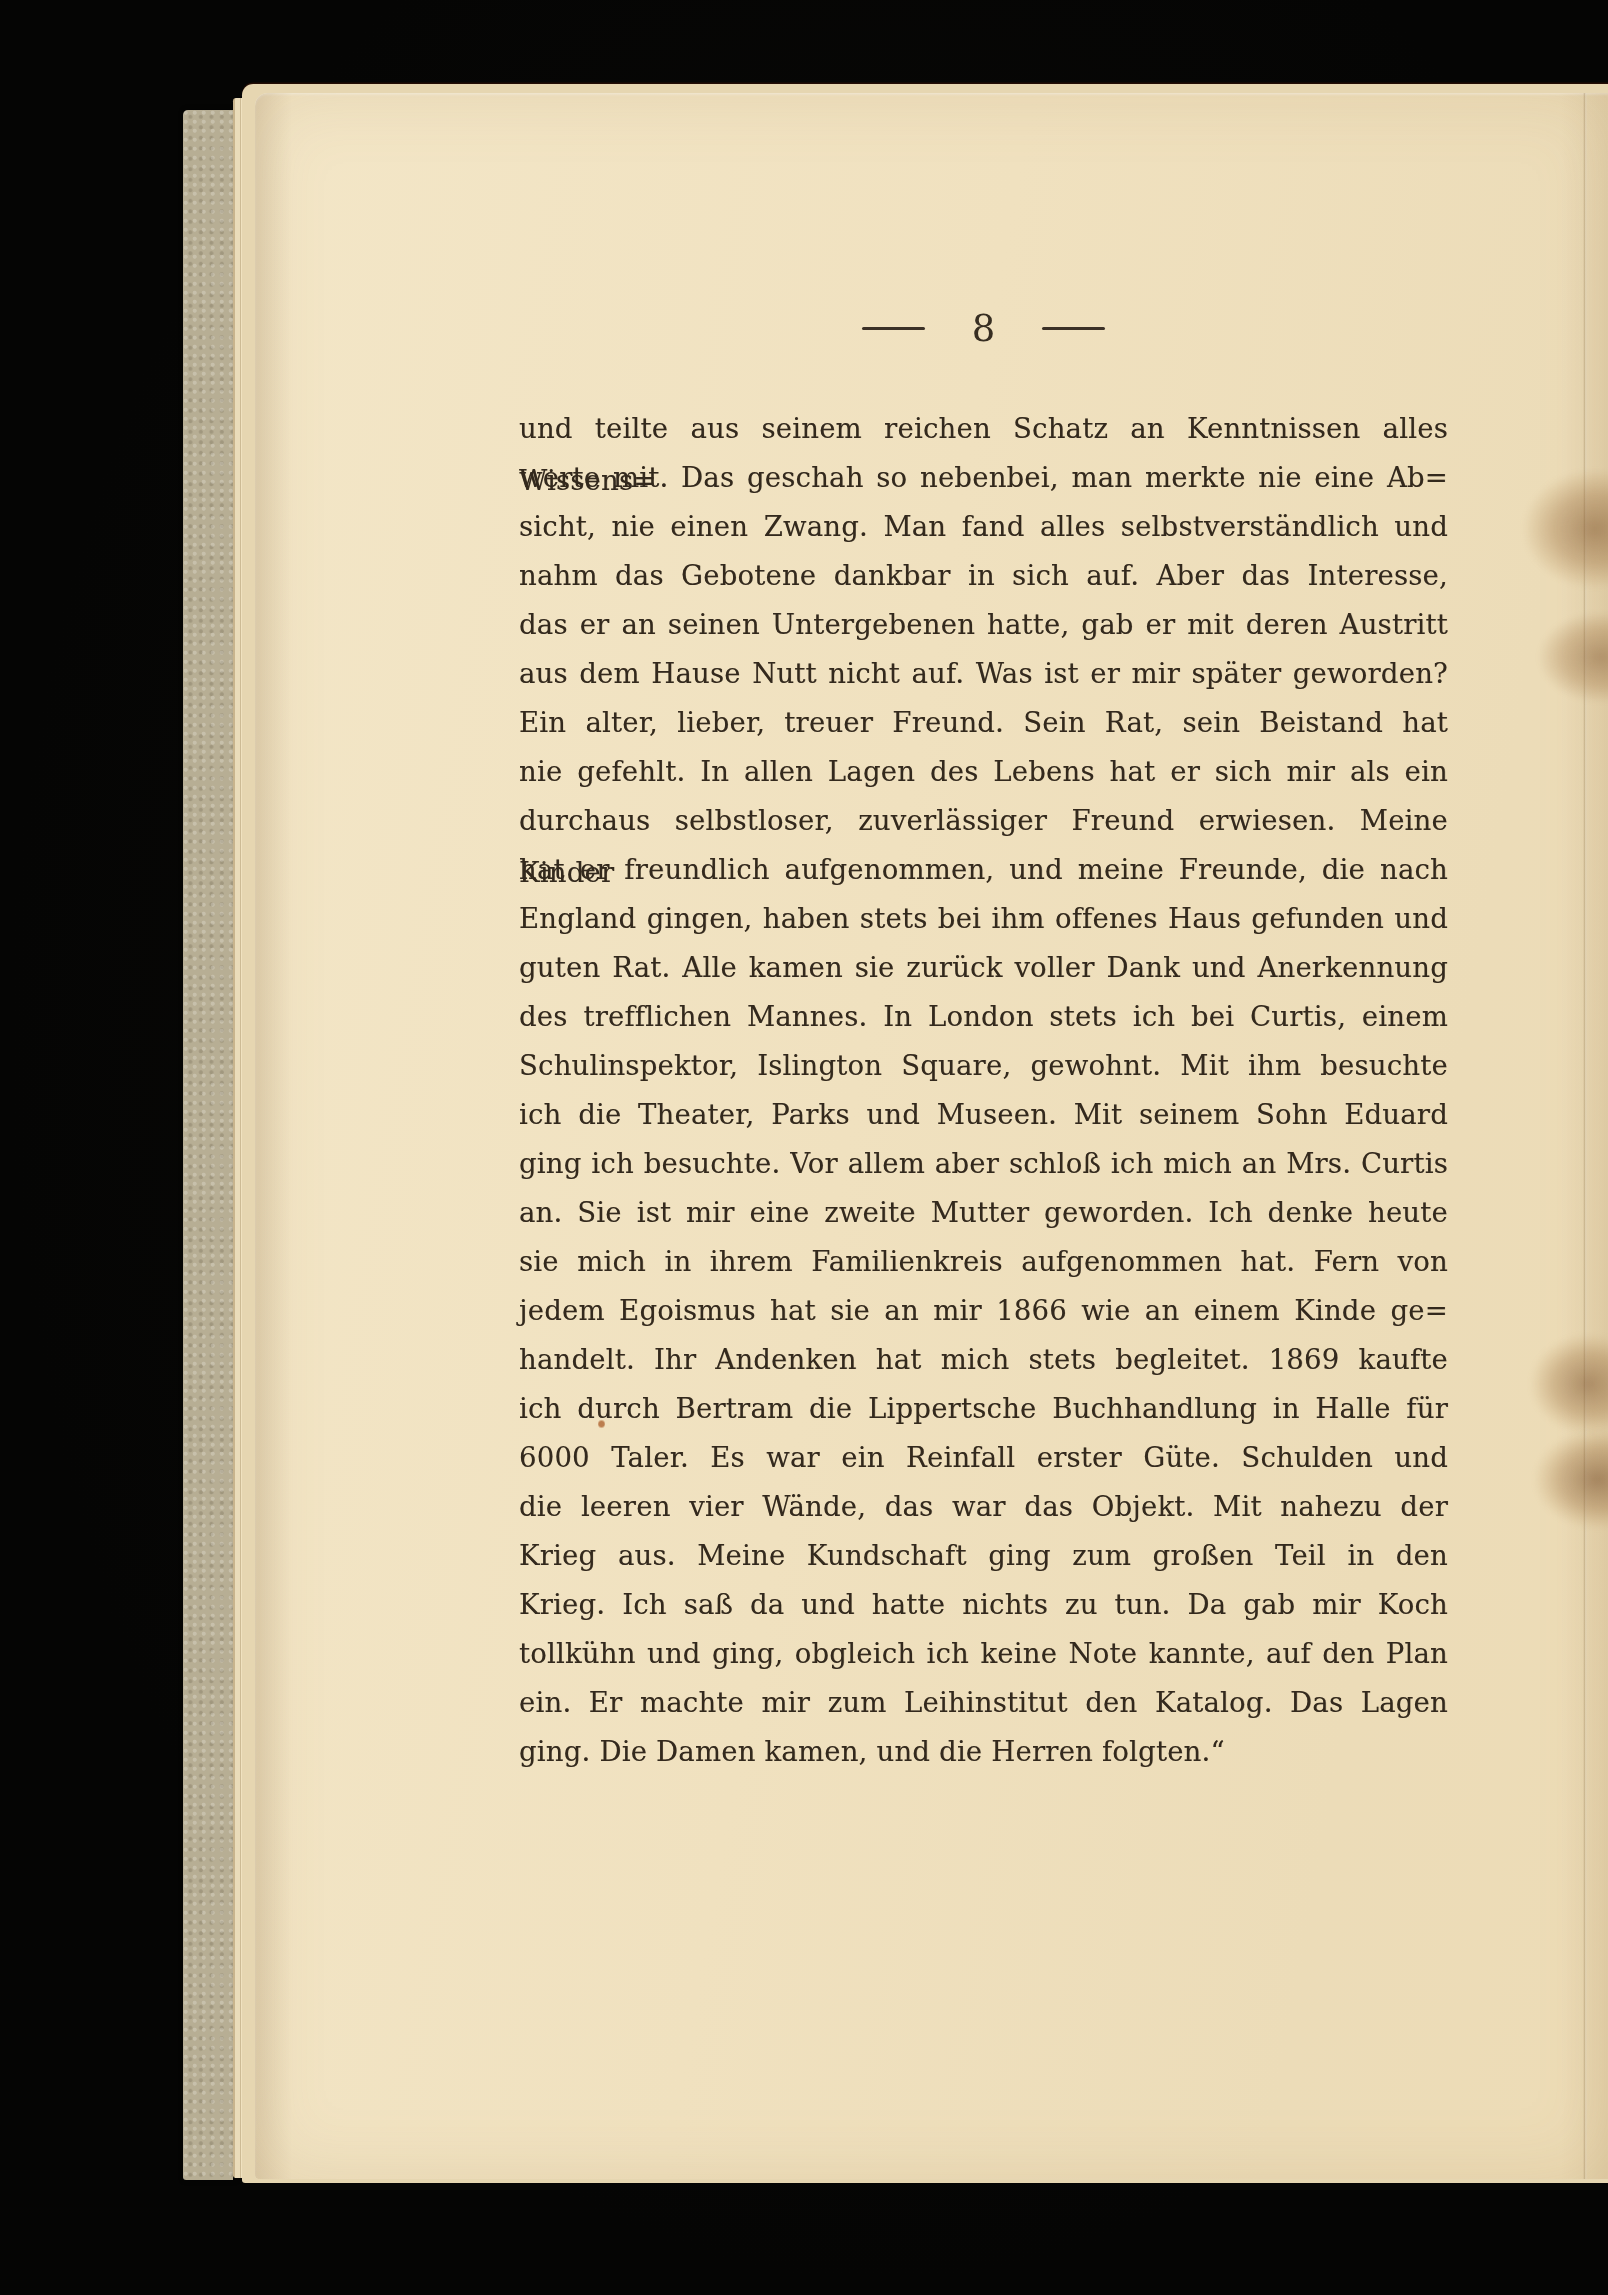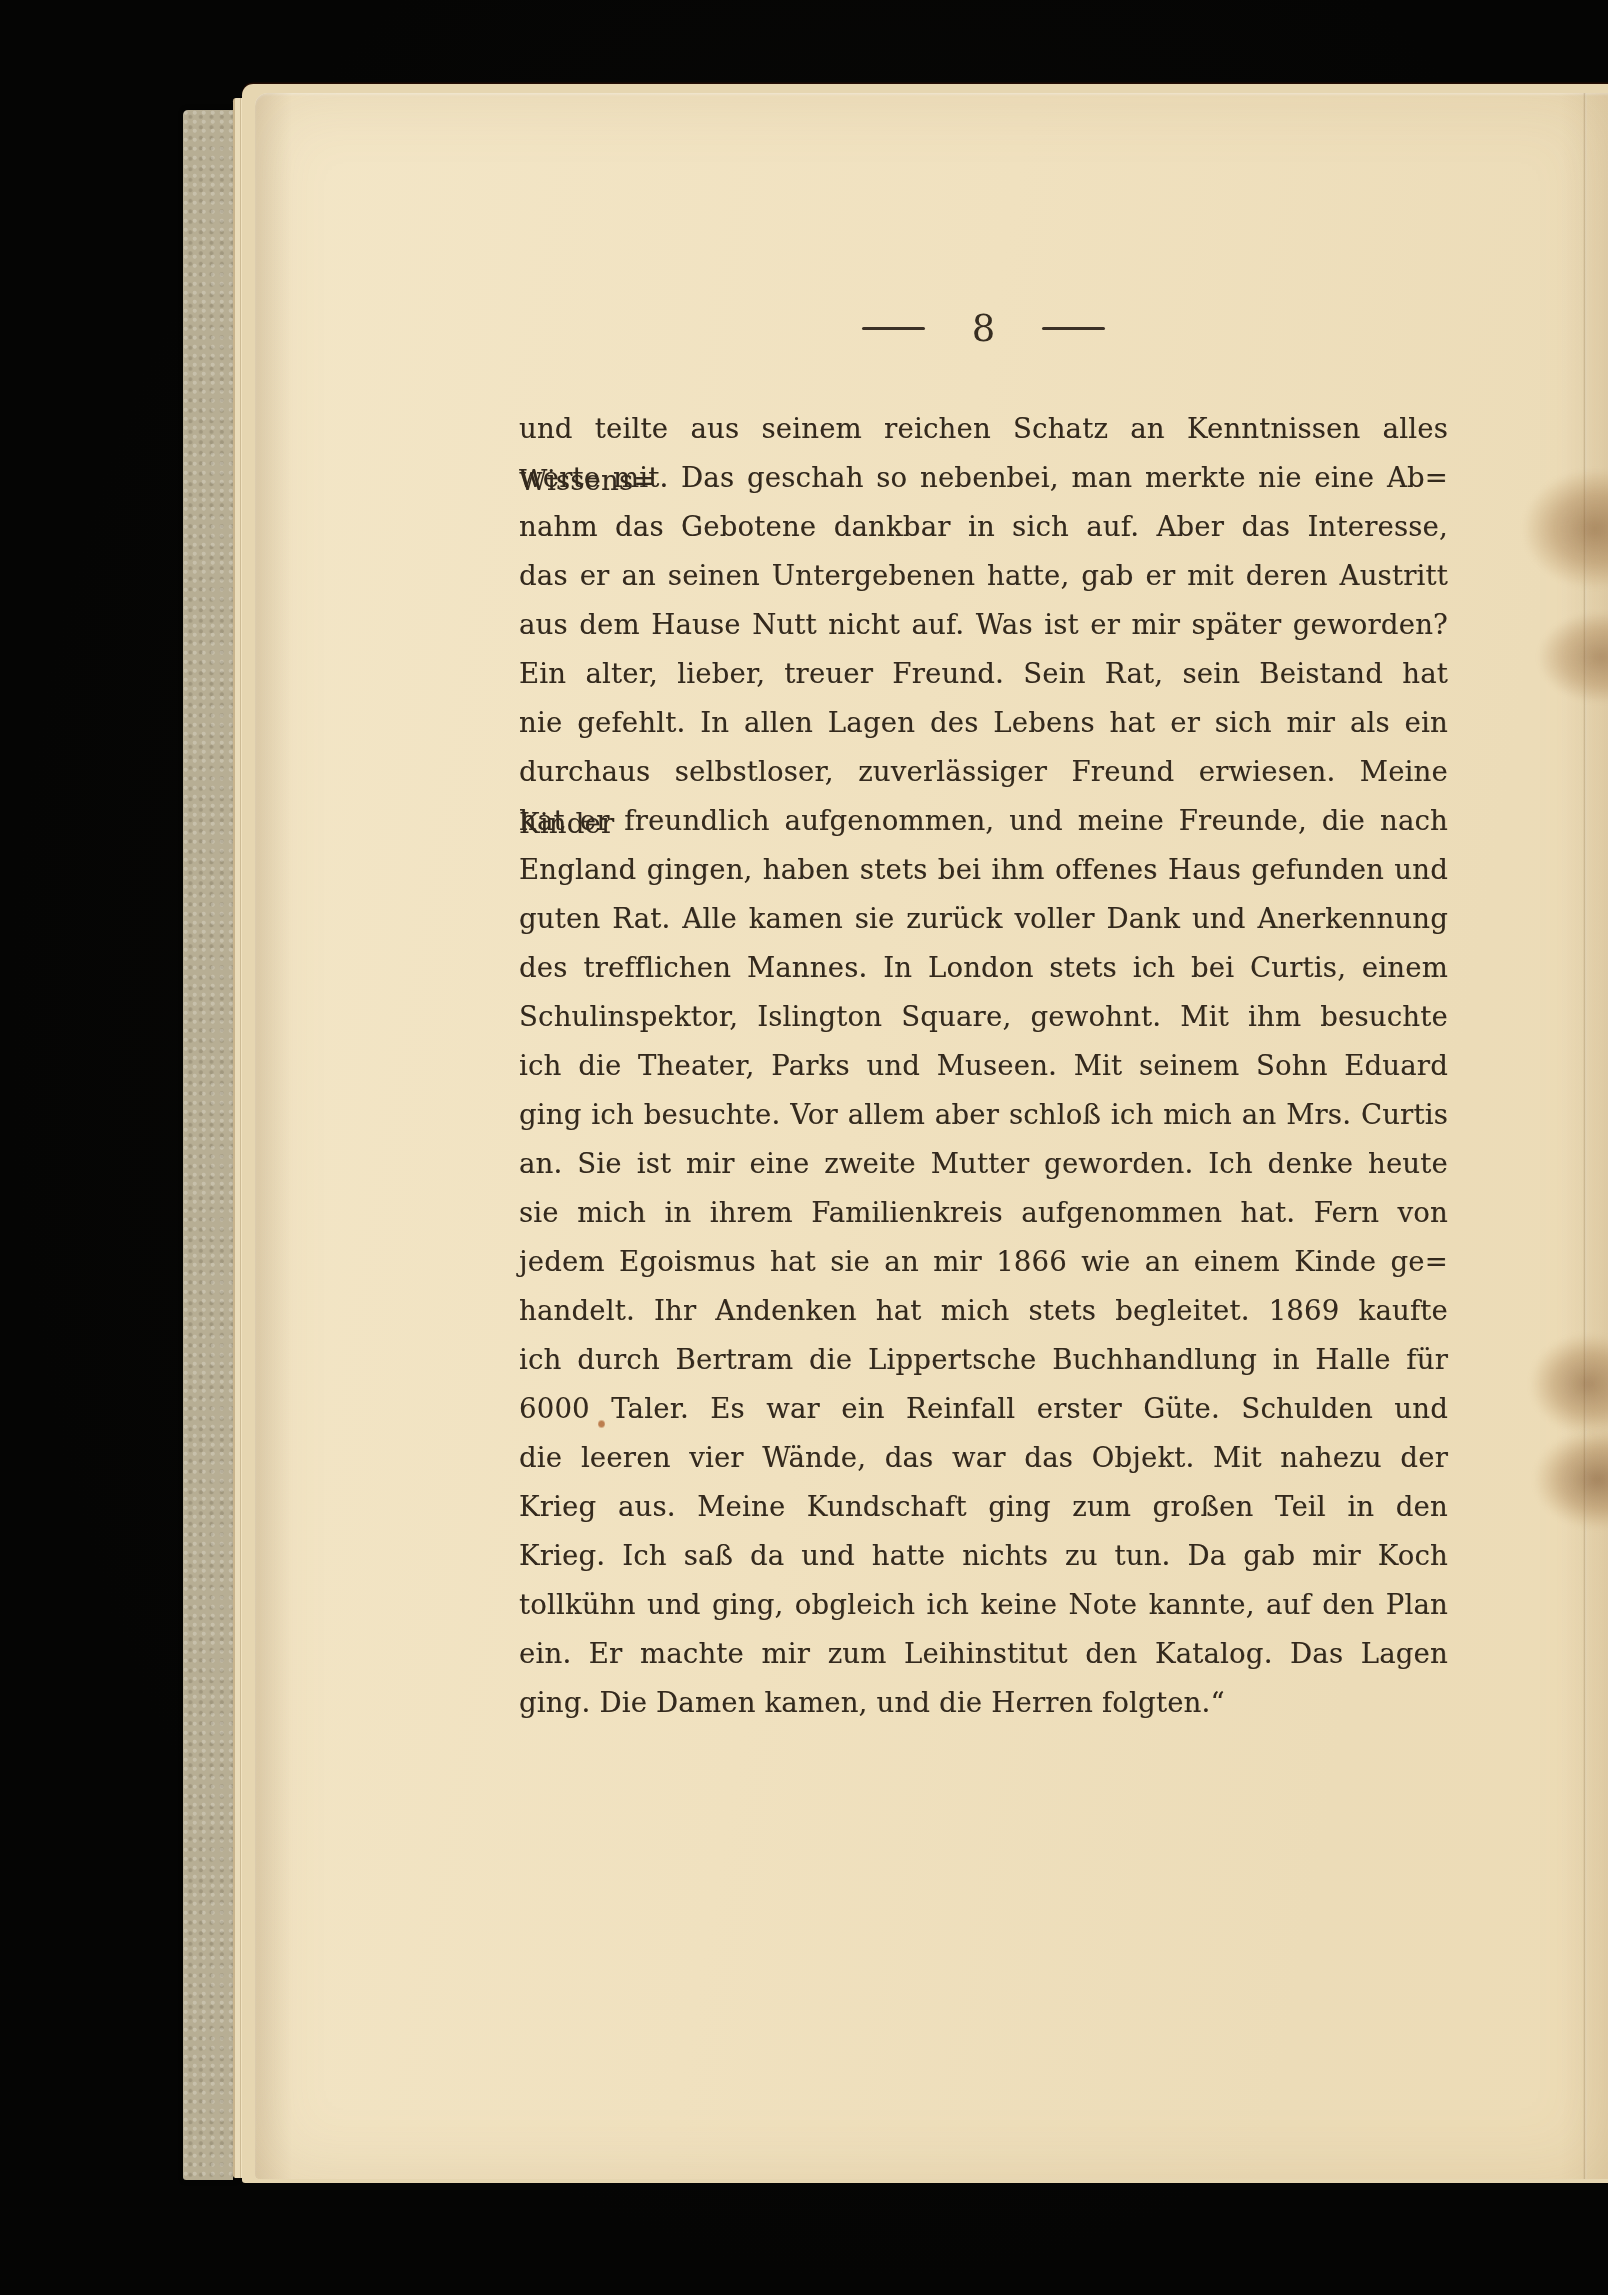--- a/index.html
+++ b/index.html
@@ -194,20 +194,21 @@
 
     <div class="pageno">
       <span class="dash"></span>
       <span class="num">8</span>
       <span class="dash"></span>
     </div>
 
     <div class="text">
         <div class="line">und teilte aus seinem reichen Schatz an Kenntnissen alles Wissens=</div>
         <div class="line">werte mit. Das geschah so nebenbei, man merkte nie eine Ab=</div>
+        <div class="line">sicht, nie einen Zwang. Man fand alles selbstverständlich und</div>
         <div class="line">nahm das Gebotene dankbar in sich auf. Aber das Interesse,</div>
         <div class="line">das er an seinen Untergebenen hatte, gab er mit deren Austritt</div>
         <div class="line">aus dem Hause Nutt nicht auf. Was ist er mir später geworden?</div>
         <div class="line">Ein alter, lieber, treuer Freund. Sein Rat, sein Beistand hat</div>
         <div class="line">nie gefehlt. In allen Lagen des Lebens hat er sich mir als ein</div>
         <div class="line">durchaus selbstloser, zuverlässiger Freund erwiesen. Meine Kinder</div>
         <div class="line">hat er freundlich aufgenommen, und meine Freunde, die nach</div>
         <div class="line">England gingen, haben stets bei ihm offenes Haus gefunden und</div>
         <div class="line">guten Rat. Alle kamen sie zurück voller Dank und Anerkennung</div>
         <div class="line">des trefflichen Mannes. In London stets ich bei Curtis, einem</div>

